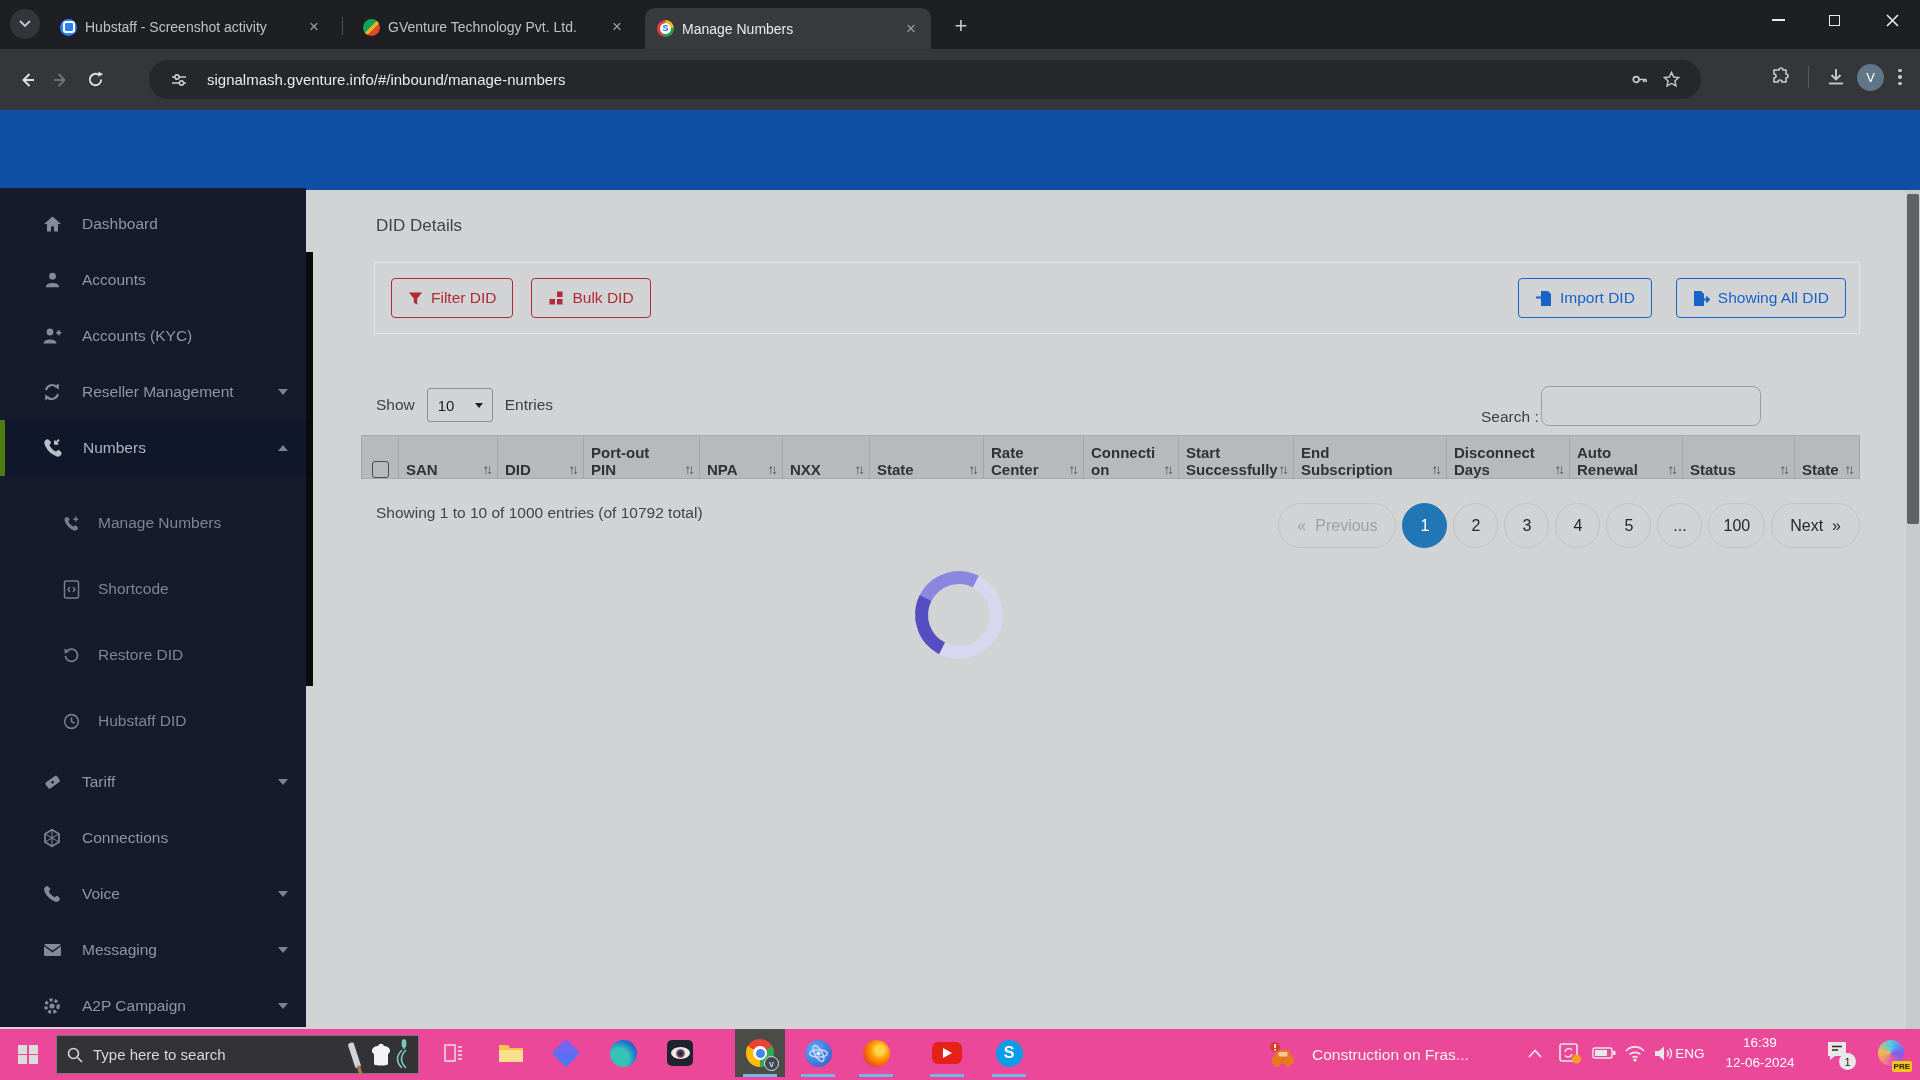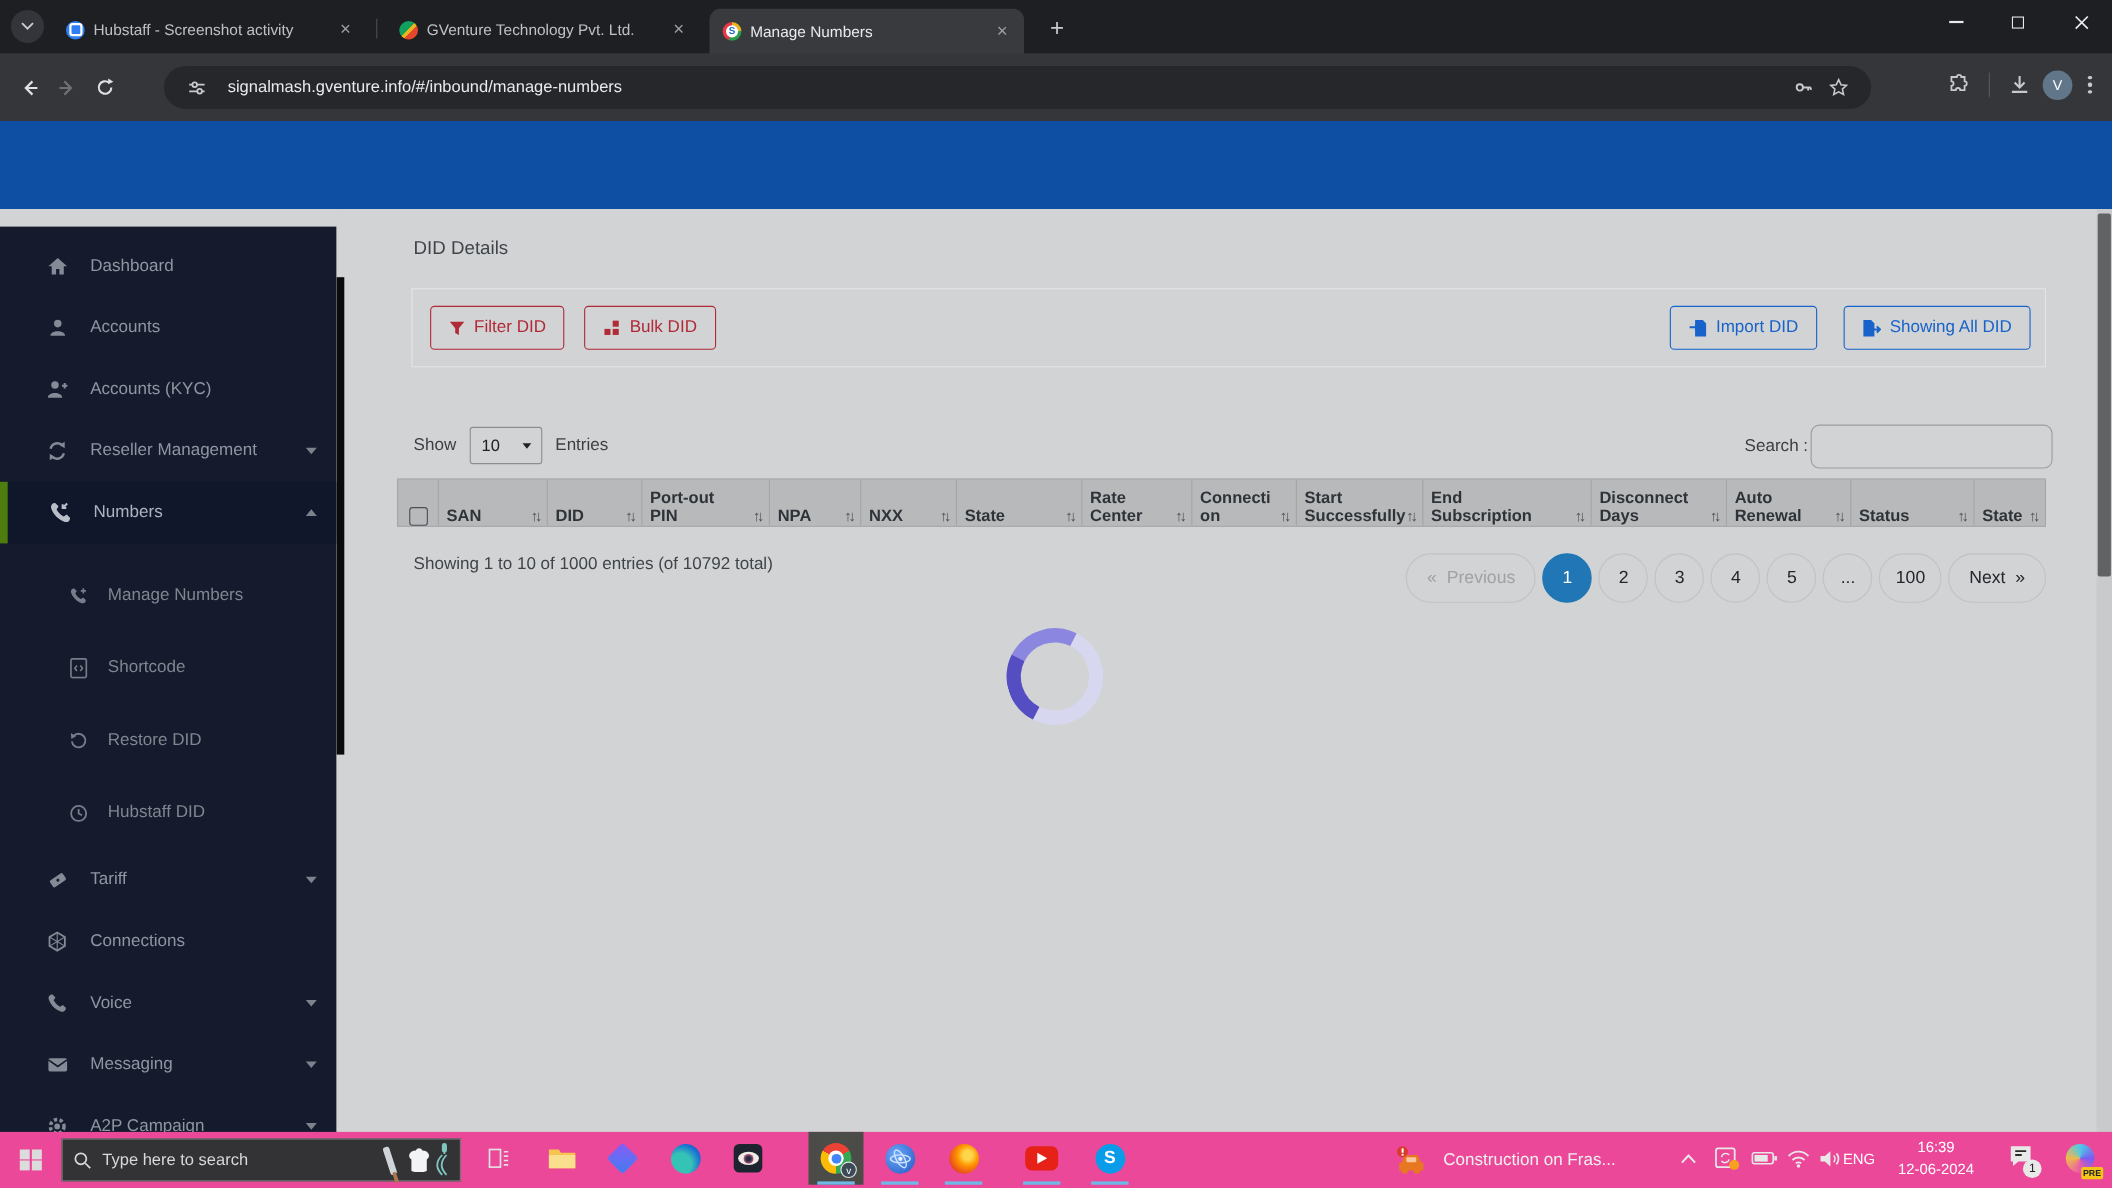--- a/index.html
+++ b/index.html
@@ -48,48 +48,48 @@
   .hamburger{position:absolute;left:262px;top:134px;width:29px;display:flex;flex-direction:column;gap:5px}
   .hamburger i{height:3px;background:#ffffff;border-radius:2px}
   .crumb{position:absolute;left:352px;top:142px;display:flex;align-items:center;gap:12px;font-size:15.5px;color:#d9dee5}
   .crumb .cur{color:#fff;font-weight:700}
   .toast{position:absolute;left:916px;top:116px;width:676px;height:65px;background:#b3b5b7;border-left:7px solid #2f9e44;box-shadow:0 2px 8px rgba(0,0,0,.25);display:flex;align-items:center;padding:0 20px 0 26px}
   .toast .msg{flex:1;font-size:16px;font-weight:700;color:#33383d}
   .toast .tclose{font-size:20px;color:#5b6065}
   .hdr-avatar{position:absolute;left:1836px;top:122px;width:30px;height:30px;border-radius:50%;background:#e4e2da;display:flex;align-items:flex-end;justify-content:center;overflow:hidden}
 
   
-  .sidebar{position:absolute;left:0;top:206px;width:306px;height:839px;background:#151b2d;padding-top:8px}
+  .sidebar{position:absolute;left:0;top:188px;width:306px;height:839px;background:#151b2d;padding-top:8px}
   .nav-item{height:56px;display:flex;align-items:center;position:relative;cursor:pointer}
   .nav-item .nicon{width:24px;margin-left:40px;display:flex;justify-content:center}
   .nav-item .nlabel{margin-left:18px;font-size:15.5px;color:#8f95a1}
   .nav-item.sub{height:66px}
   .nav-item.sub .nicon{margin-left:60px;width:22px}
   .nav-item.sub .nlabel{margin-left:16px;color:#80858f}
   .subwrap{padding-top:14px;padding-bottom:0}
-  .nav-item.active{background:#10172a;border-left:7px solid #4d7c0f}
+  .nav-item.active{background:#10172a;border-left:5px solid #4d7c0f}
   .nav-item.active .nicon{margin-left:36px}
   .nav-item.active .nlabel{color:#aeb4bf}
   .caret{position:absolute;right:18px;width:0;height:0;border-left:5px solid transparent;border-right:5px solid transparent;border-top:6px solid #7d828d}
   .caret.up{border-top:none;border-bottom:6px solid #7d828d}
   .side-scroll{position:absolute;left:306px;top:252px;width:7px;height:434px;background:#0a0b0d;z-index:6}
 
   
   .content{position:absolute;left:306px;top:190px;width:1614px;height:839px;background:#d2d3d5}
   .page-title{position:absolute;left:70px;top:26px;font-size:17px;color:#3f4449}
   .card{position:absolute;left:68px;top:72px;width:1486px;height:72px;border:1px solid #e3e4e6}
   .btn{display:inline-flex;align-items:center;gap:8px;height:40px;padding:0 16px;border-radius:4px;background:transparent;font-size:15.5px;border:1px solid}
   .btn-red{border-color:#b02a37;color:#b02a37}
   .btn-blue{border-color:#1763ca;color:#1763ca}
   .card-left{position:absolute;left:16px;top:15px;display:flex;gap:18px}
   .card-right{position:absolute;right:13px;top:15px;display:flex;gap:24px}
   .controls-left{position:absolute;left:70px;top:198px;display:flex;align-items:center;gap:12px;font-size:15.5px;color:#3c4043}
   .selectbox{width:66px;height:34px;border:1px solid #8b8e92;border-radius:3px;display:flex;align-items:center;padding:0 10px;position:relative;font-size:15px;color:#202124}
   .selectbox:after{content:"";position:absolute;right:9px;top:14px;border-left:4.5px solid transparent;border-right:4.5px solid transparent;border-top:5.5px solid #202124}
-  .controls-right{position:absolute;left:1280px;top:196px;display:flex;align-items:center;gap:2px;font-size:15.5px;color:#3c4043}
+  .controls-right{position:absolute;left:1175px;top:196px;display:flex;align-items:flex-end;gap:2px;font-size:15.5px;color:#3c4043}
   .search-input{width:220px;height:40px;border:1px solid #9b9da0;border-radius:8px;background:#d2d3d5;outline:none;font-size:15px;padding:0 10px;color:#202124}
   .thead{position:absolute;left:55px;top:245px;width:1499px;height:44px;display:flex;background:#b7b9bb;border-top:1px solid #a7a9ab;border-bottom:1px solid #a7a9ab}
   .th{display:flex;align-items:flex-end;justify-content:space-between;padding:0 7px;border-right:1px solid #a3a5a8;font-size:15px;font-weight:700;color:#2e3338;line-height:1.1}
   .th:first-child{border-left:1px solid #a3a5a8;justify-content:center}
   .th .sort{font-size:13.5px;color:#4a4e52;letter-spacing:-3px;margin-left:4px;white-space:nowrap;font-weight:400}
   .cb{width:17px;height:17px;border:1.6px solid #4b4f54;border-radius:3px;background:transparent}
   .summary{position:absolute;left:70px;top:314px;font-size:15.5px;color:#3f4449}
   .pager{position:absolute;right:60px;top:313px;display:flex;gap:6px;align-items:center}
   .pg{height:45px;min-width:45px;border:1px solid #c0c2c4;border-radius:23px;display:flex;align-items:center;justify-content:center;font-size:16px;color:#23272b;padding:0 4px;background:transparent}
   .pg.dis{color:#9fa1a4;padding:0 18px;gap:9px}

